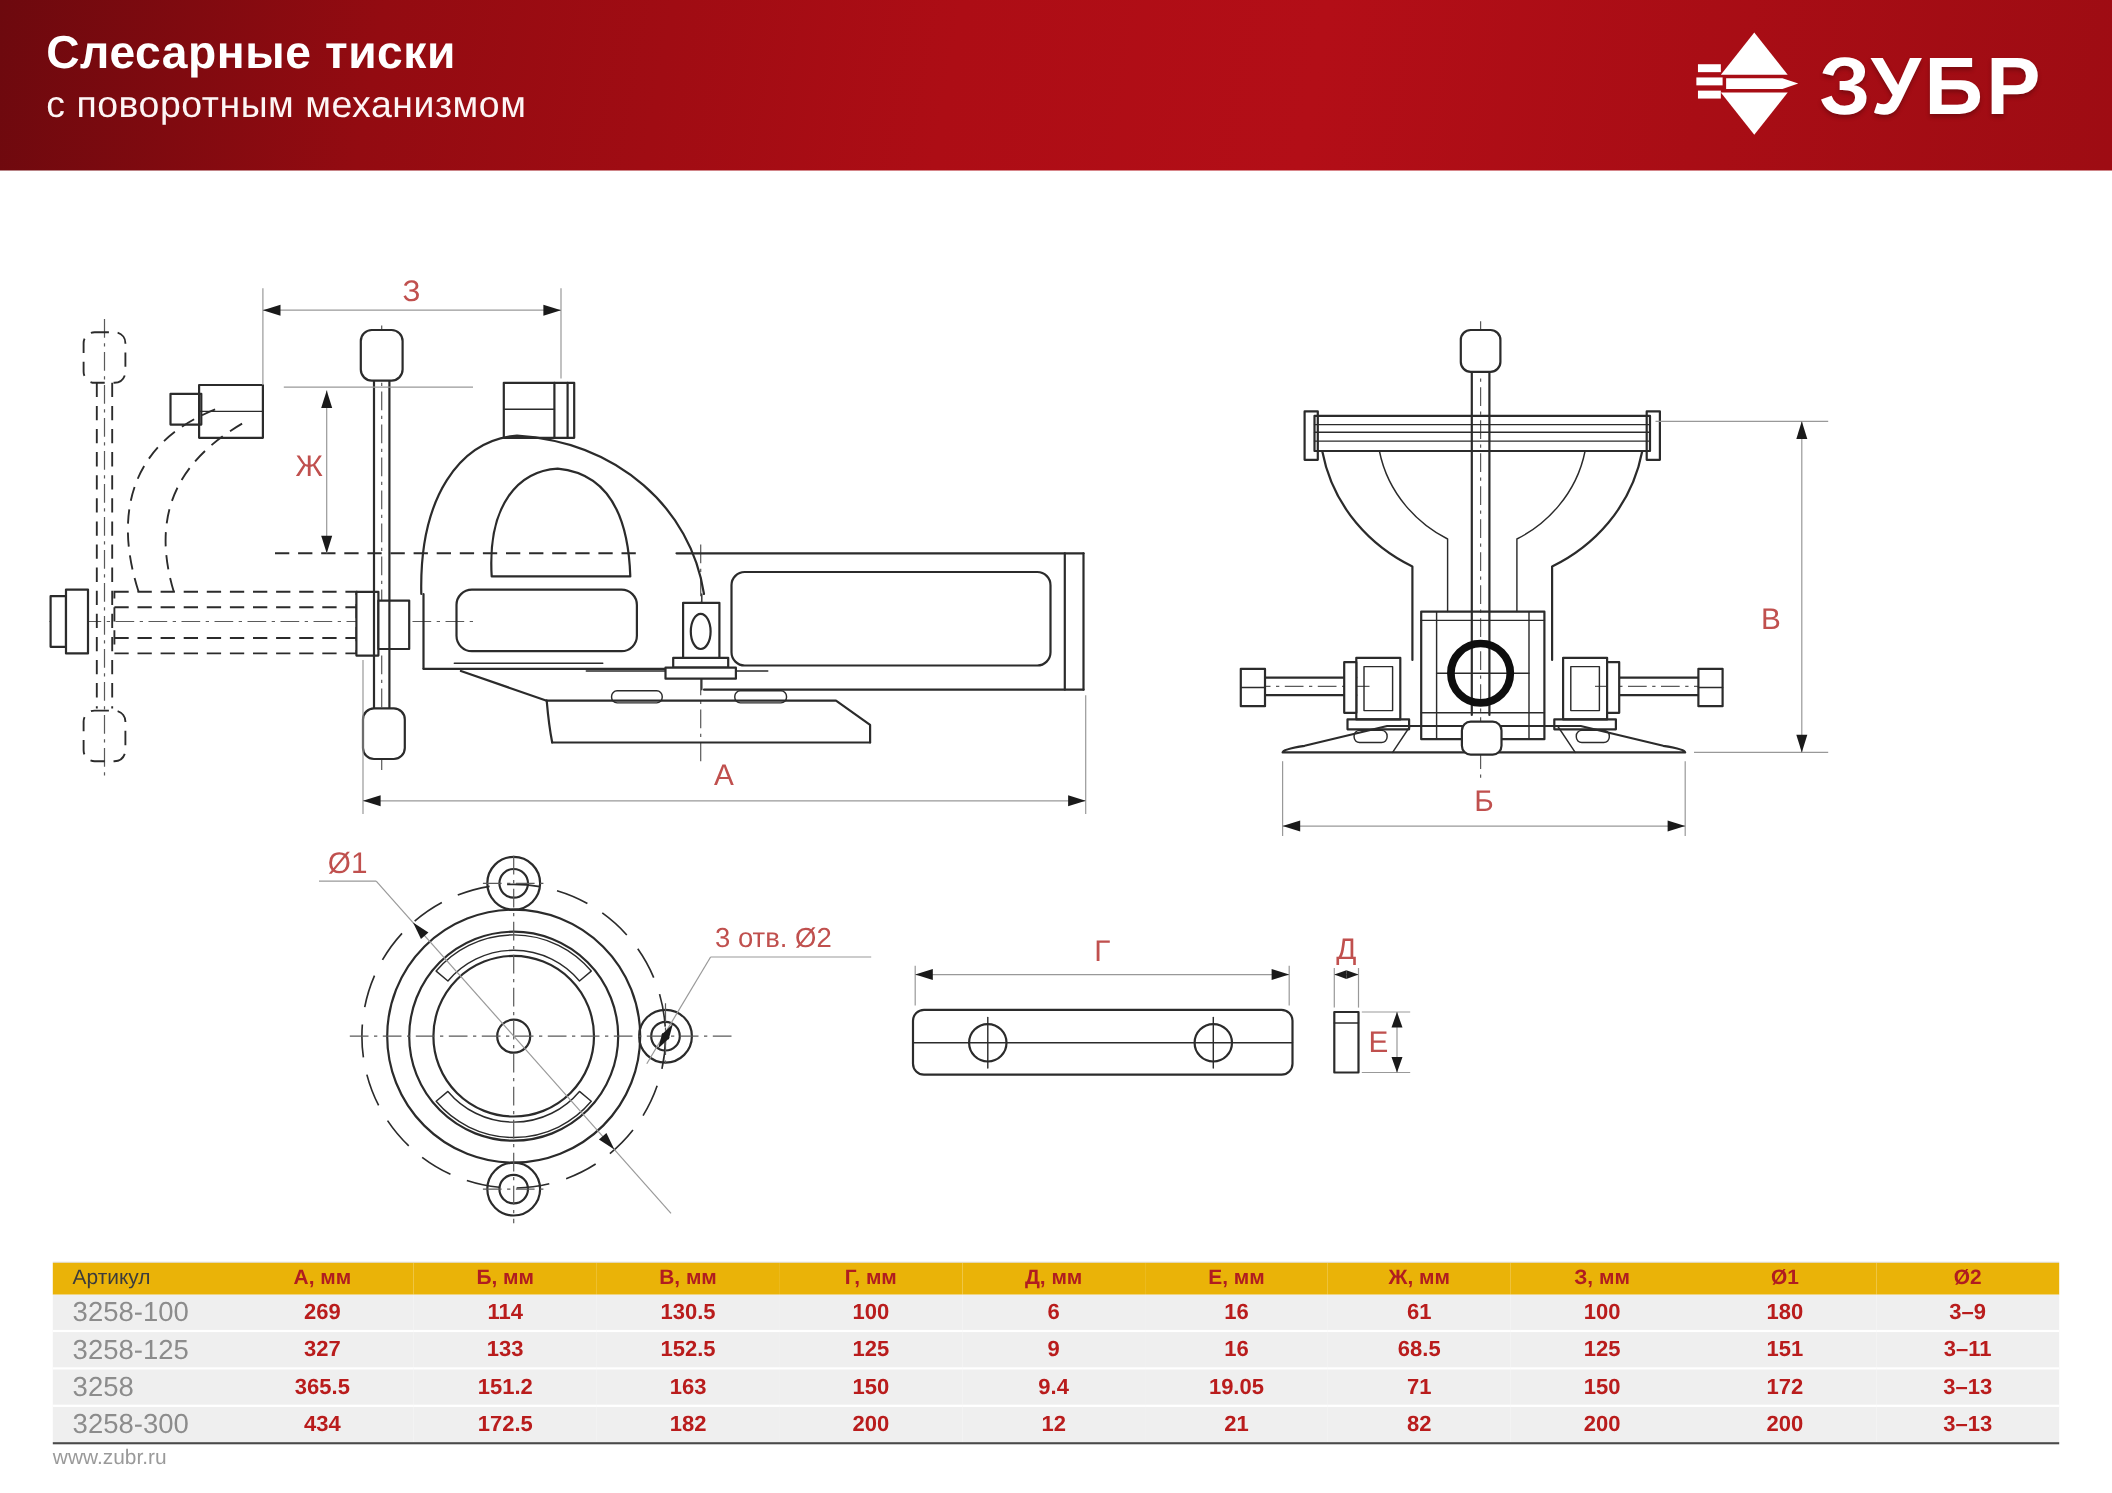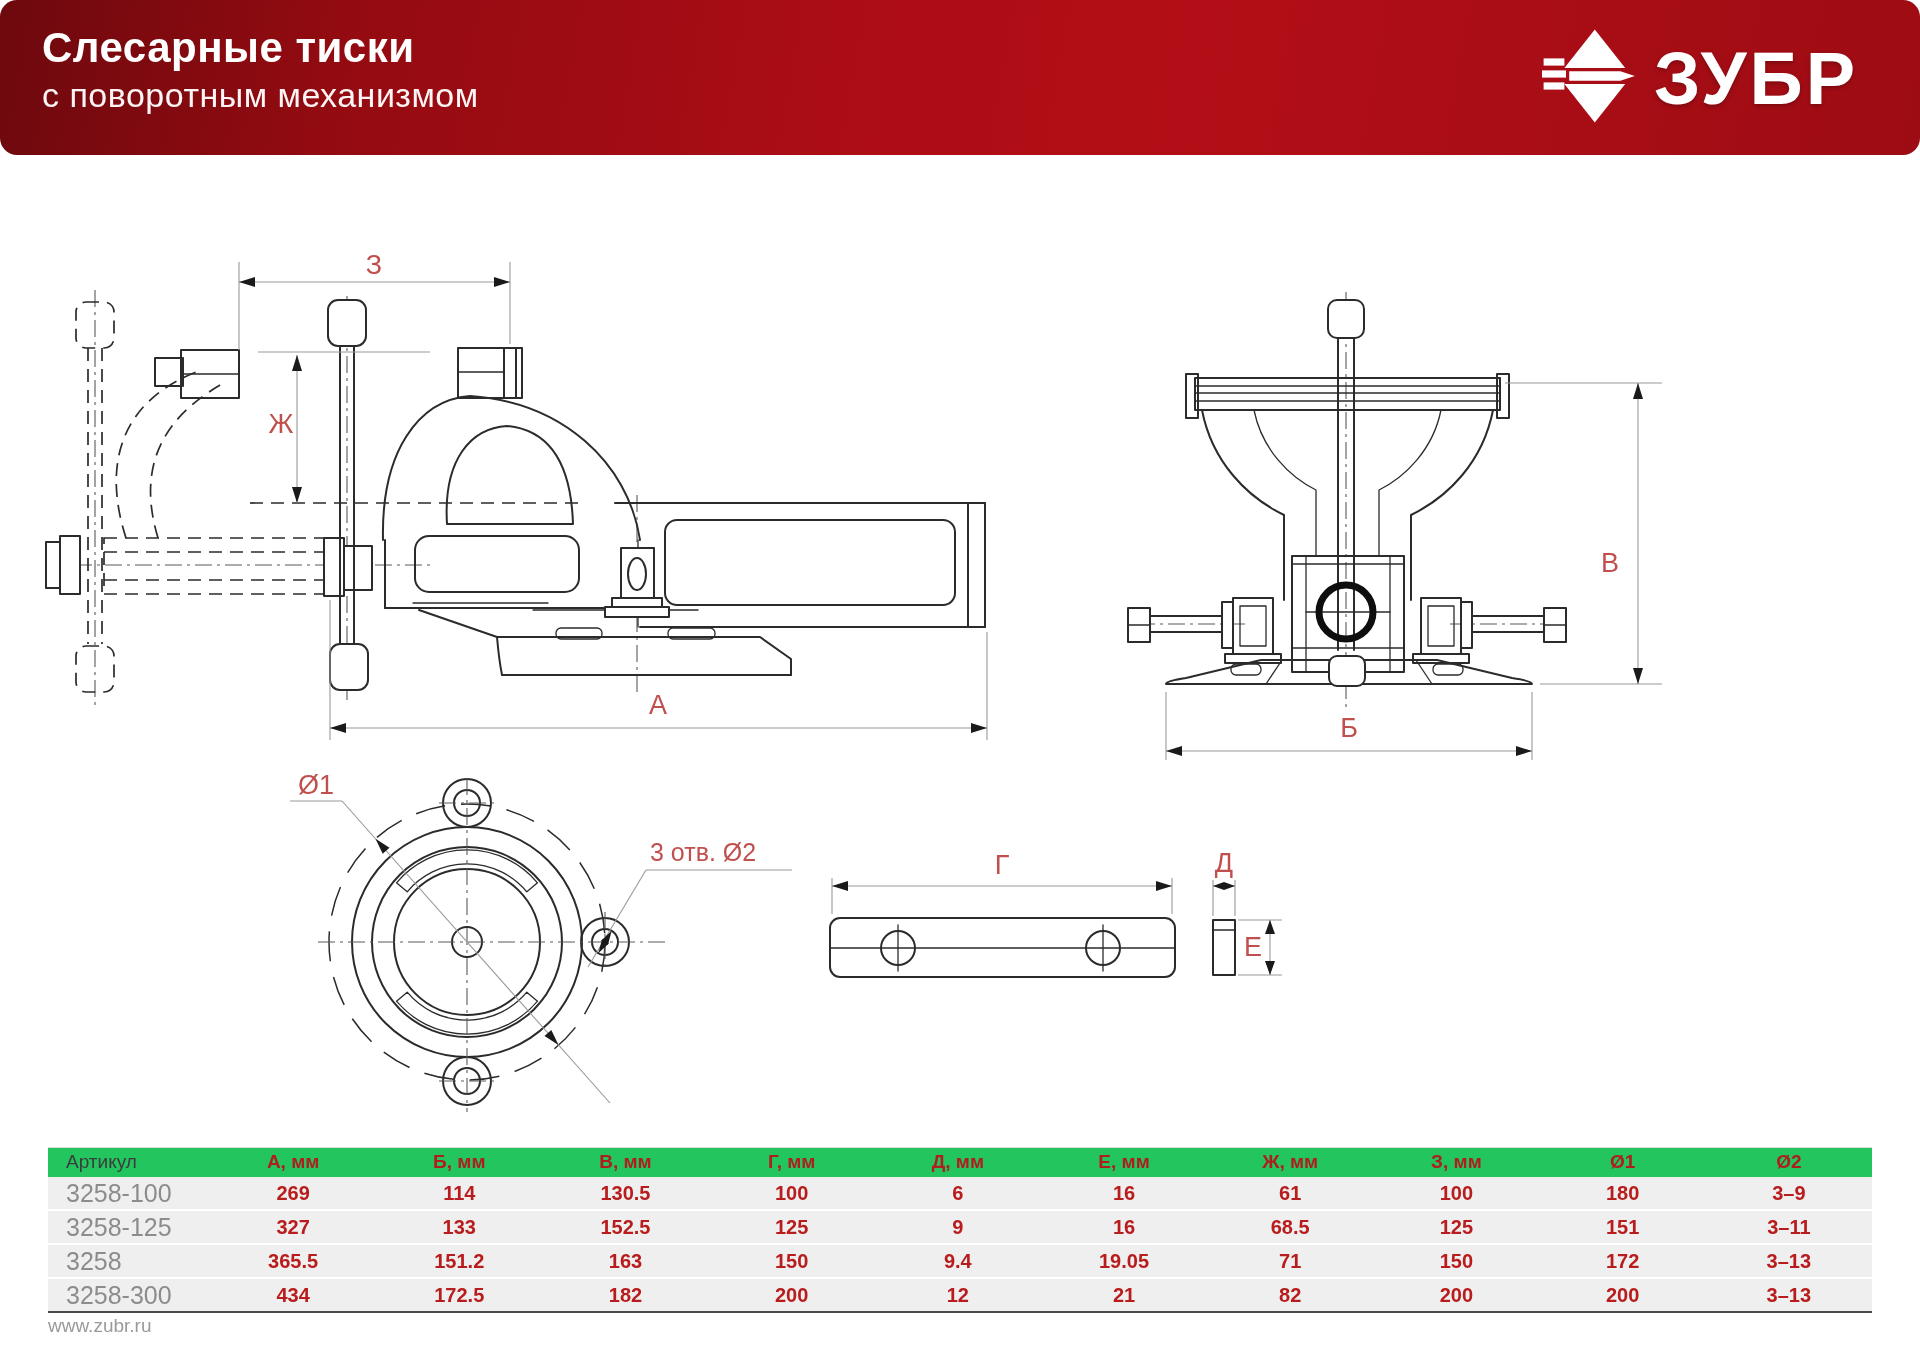--- a/index.html
+++ b/index.html
@@ -1,19 +1,19 @@
 <!DOCTYPE html>
 <html><head>
 <meta charset="utf-8">
 <style>
   html,body{margin:0;padding:0;background:#fff;}
   body{width:1920px;height:1357px;position:relative;font-family:"Liberation Sans",sans-serif;overflow:hidden;}
   
   .hdr{position:absolute;left:0;top:0;width:1920px;height:155px;
-       background:linear-gradient(100deg,#6d090e 0%,#930b11 18%,#ad0d15 45%,#b30e17 62%,#9e0c13 100%);border-radius:17px;}
+       background:linear-gradient(100deg,#6d090e 0%,#930b11 18%,#ad0d15 45%,#b30e17 62%,#9e0c13 100%);}
   .hdr-title{position:absolute;left:42px;top:24px;color:#fff;font-size:42px;font-weight:700;letter-spacing:.5px;}
   .hdr-sub{position:absolute;left:42px;top:76px;color:#fdf5f5;font-size:34px;font-weight:400;letter-spacing:.5px;}
   .logo{position:absolute;right:62px;top:22px;height:112px;display:flex;align-items:center;gap:16px;}
   .logo-text{color:#fff;font-size:74px;font-weight:700;letter-spacing:3px;text-shadow:0 2px 4px rgba(0,0,0,.25);}
   
   .draw{position:absolute;left:0;top:155px;}
   .ln{fill:none;stroke:#2b2b2b;stroke-width:2;stroke-linejoin:round;stroke-linecap:round;}
   .thin{stroke-width:1.3;}
   .wfill{fill:#fff;}
   .hid{fill:none;stroke:#2b2b2b;stroke-width:1.7;stroke-dasharray:13 8;stroke-linecap:butt;}
@@ -21,21 +21,21 @@
   .dim{fill:none;stroke:#999;stroke-width:1.1;}
   .ah{fill:#1a1a1a;stroke:none;}
   .thickring{fill:none;stroke:#0e0e0e;stroke-width:7;}
   .dashbig{fill:none;stroke:#2b2b2b;stroke-width:1.5;stroke-dasharray:30 16;}
   .dlabel{fill:#c0504e;font-size:27px;font-family:"Liberation Sans",sans-serif;}
   .dlabel2{fill:#c0504e;font-size:25px;font-family:"Liberation Sans",sans-serif;}
   
   .spec{position:absolute;left:48px;top:1147px;width:1824px;border-top:1px solid #dcdcdc;border-bottom:2px solid #4a4a4a;}
   table{width:100%;border-collapse:collapse;table-layout:fixed;}
   col.c-sku{width:162px;}
-  th{height:23px;font-size:19px;font-weight:700;color:#b01d20;text-align:center;padding:2px 0 4px 0;background:#22c55e;}
+  th{height:23px;font-size:19px;font-weight:700;color:#b01d20;text-align:center;padding:2px 0 4px 0;background:#eab308;}
   th.sku-h{font-weight:400;color:#3c3c3c;text-align:left;padding-left:18px;}
   td{height:30px;background:#efefef;border-bottom:2px solid #fff;font-size:20px;text-align:center;color:#b91c1c;font-weight:700;}
   td.sku{color:#8c8c8c;font-weight:400;text-align:left;padding-left:18px;font-size:25px;}
   tr:last-child td{border-bottom:none;}
   .footer{position:absolute;left:48px;top:1315px;color:#9a9a9a;font-size:19px;}
 </style>
 </head>
 <body>
 
 <div class="hdr">

